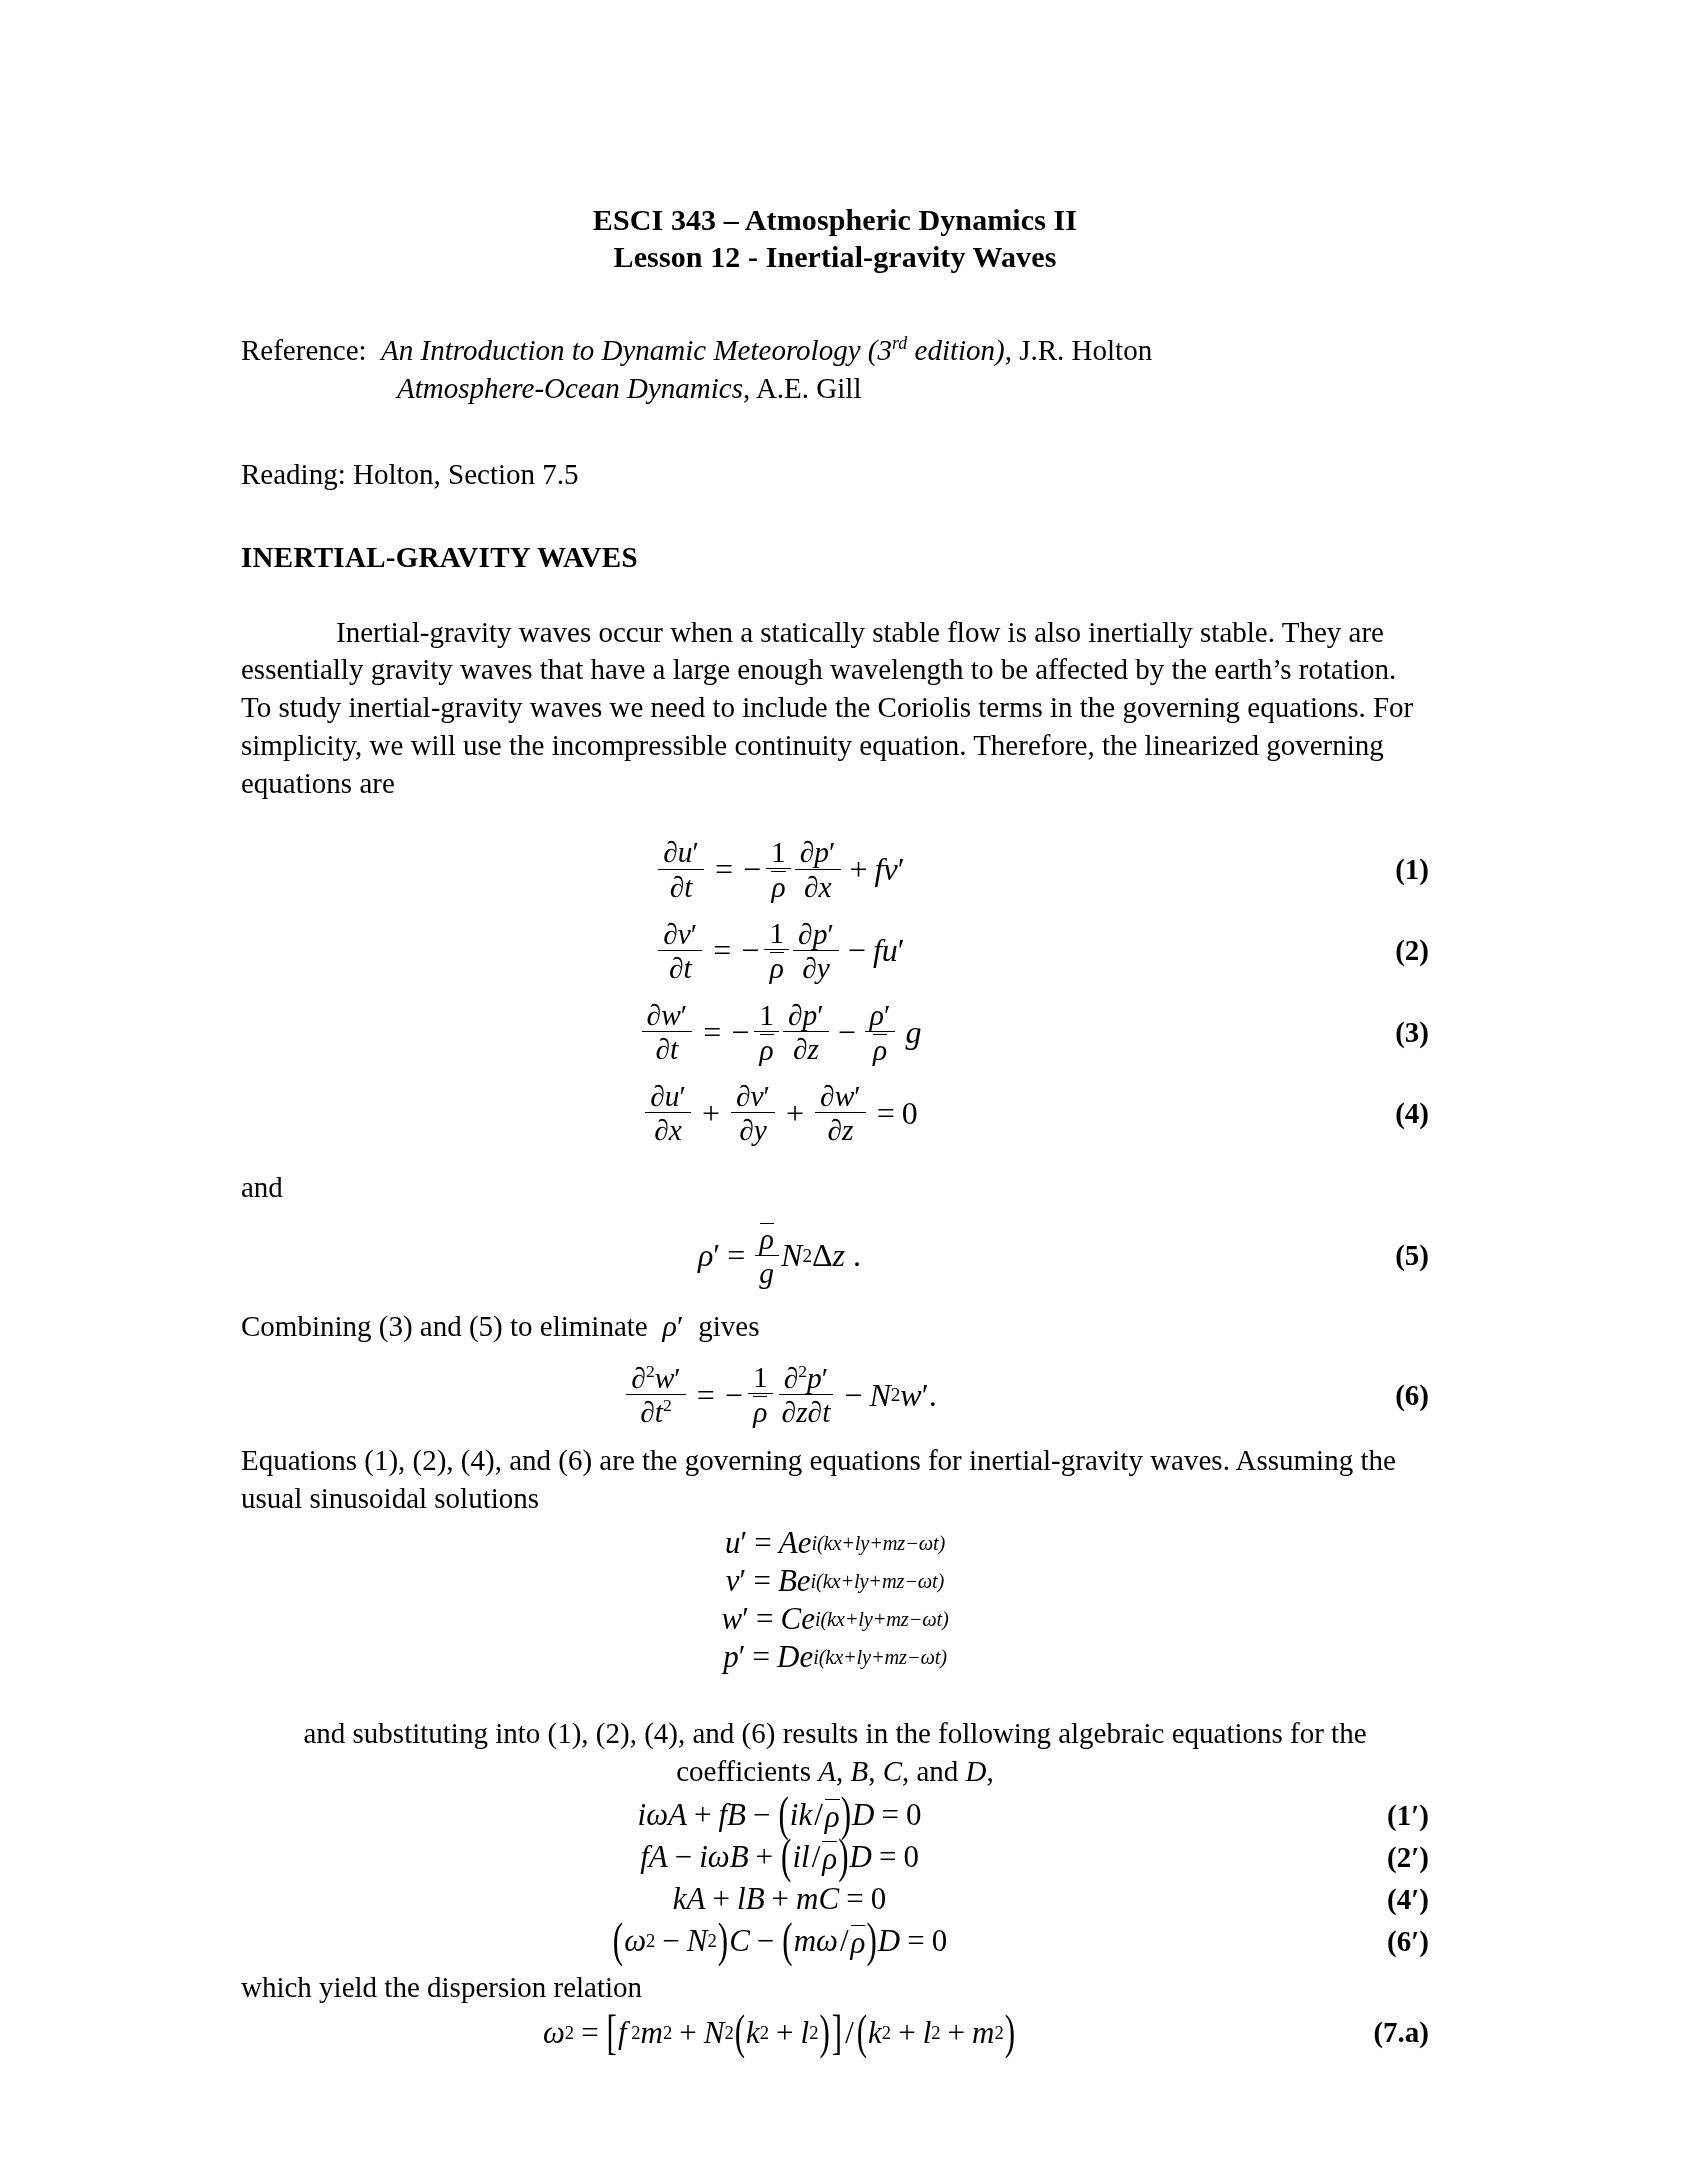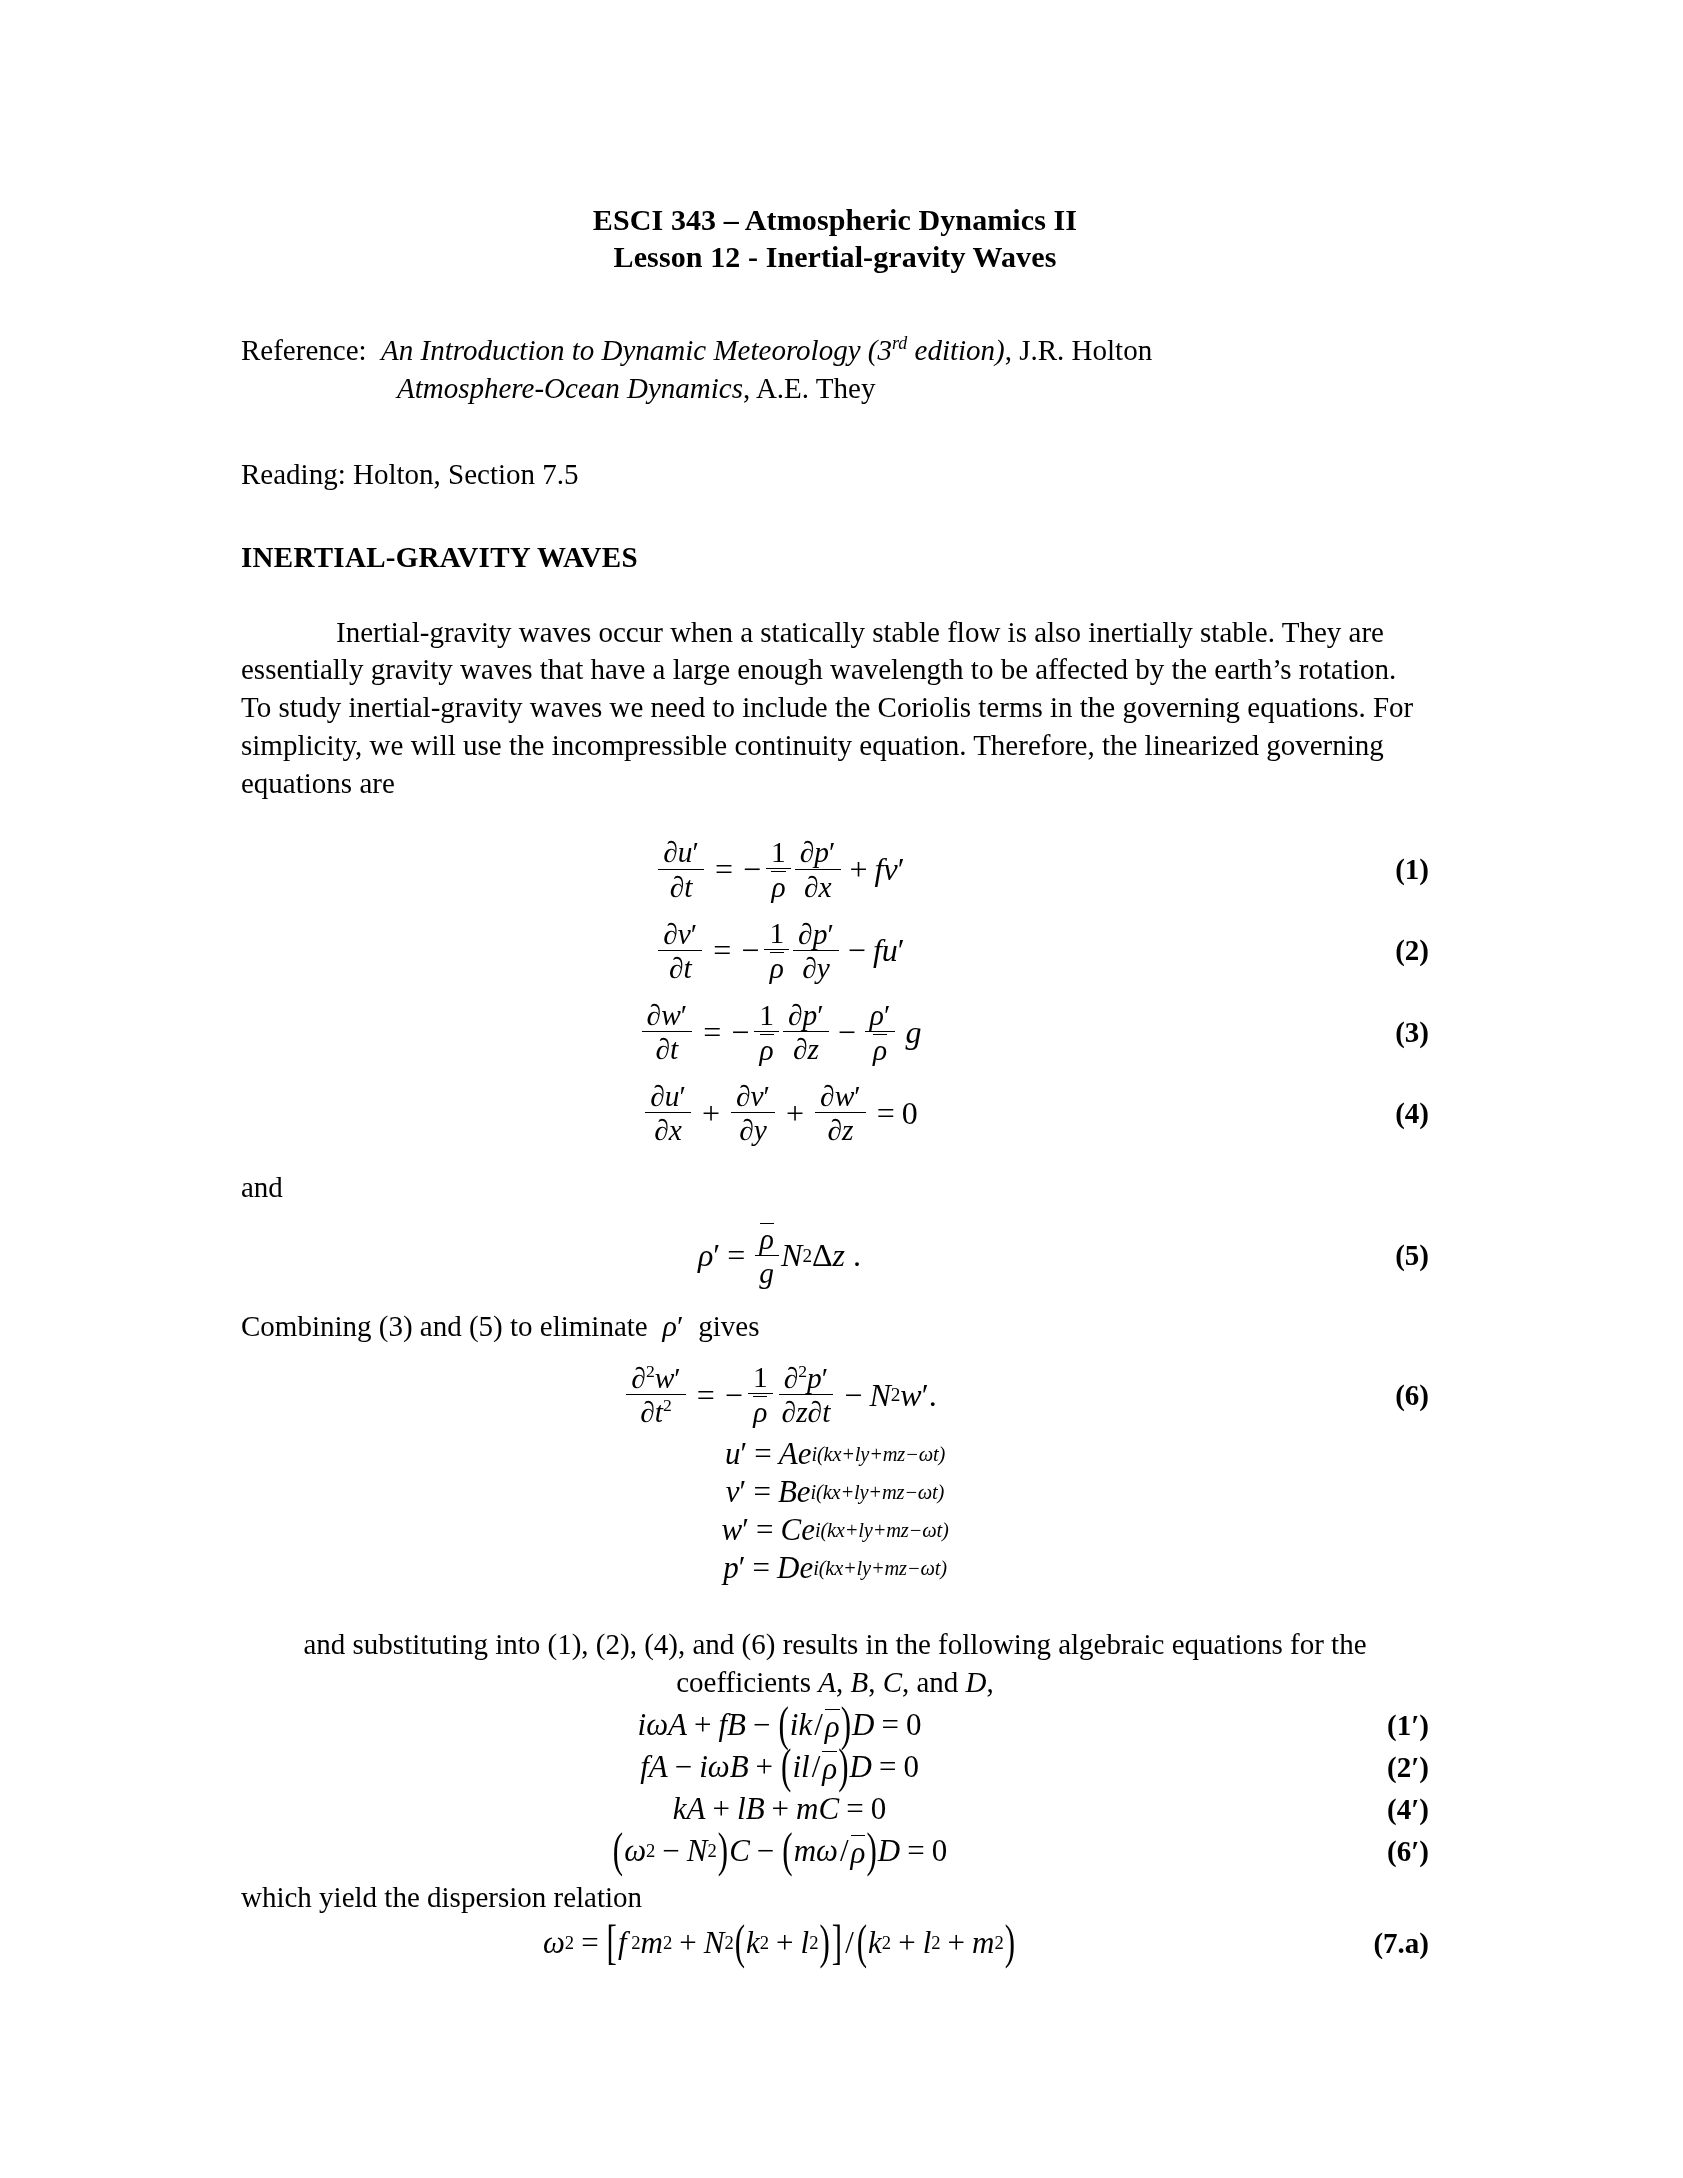--- a/index.html
+++ b/index.html
@@ -202,21 +202,21 @@
       <div>ESCI 343 – Atmospheric Dynamics II</div>
       <div>Lesson 12 - Inertial-gravity Waves</div>
     </div>
 
     <div class="ref-block">
       <div class="ref-line1">
         <span>Reference:</span>&nbsp;
         <span class="it">An Introduction to Dynamic Meteorology (3</span><sup class="sm">rd</sup><span class="it"> edition)</span><span>, J.R. Holton</span>
       </div>
       <div class="ref-line2">
-        <span class="it">Atmosphere-Ocean Dynamics</span><span>, A.E. They</span>
+        <span class="it">Atmosphere-Ocean Dynamics</span><span>, A.E. Gill</span>
       </div>
     </div>
 
     <div class="reading-line">Reading:  Holton, Section 7.5</div>
 
     <div class="section-head">INERTIAL-GRAVITY WAVES</div>
 
     <div class="body-par"><span class="indent"></span><span>Inertial-gravity waves occur when a statically stable flow is also inertially stable.  They are essentially gravity waves that have a large enough wavelength to be affected by the earth’s rotation.  To study inertial-gravity waves we need to include the Coriolis terms in the governing equations.  For simplicity, we will use the incompressible continuity equation.  Therefore, the linearized governing equations are</span></div>
 
     <div class="gapA"></div>
@@ -382,20 +382,21 @@
             <span>N</span>
             <sup class="mmn">2</sup>
             <span>w</span>
             <span class="prime">′</span>
             <span class="up">.</span>
         </span>
       </div>
       <div class="eq-num">(6)</div>
     </div>
 
+    <div class="body-par" style="margin-top:14px;">Equations (1), (2), (4), and (6) are the governing equations for inertial-gravity waves.  Assuming the usual sinusoidal solutions</div>
 
     <div style="margin-top:8px;">
       <div class="sol-row">
         <span class="math">
           <span>u</span>
             <span class="prime">′</span>
             <span class="op">=</span>
             <span>Ae</span>
             <span class="exp">i(kx+ly+mz−ωt)</span>
         </span>

